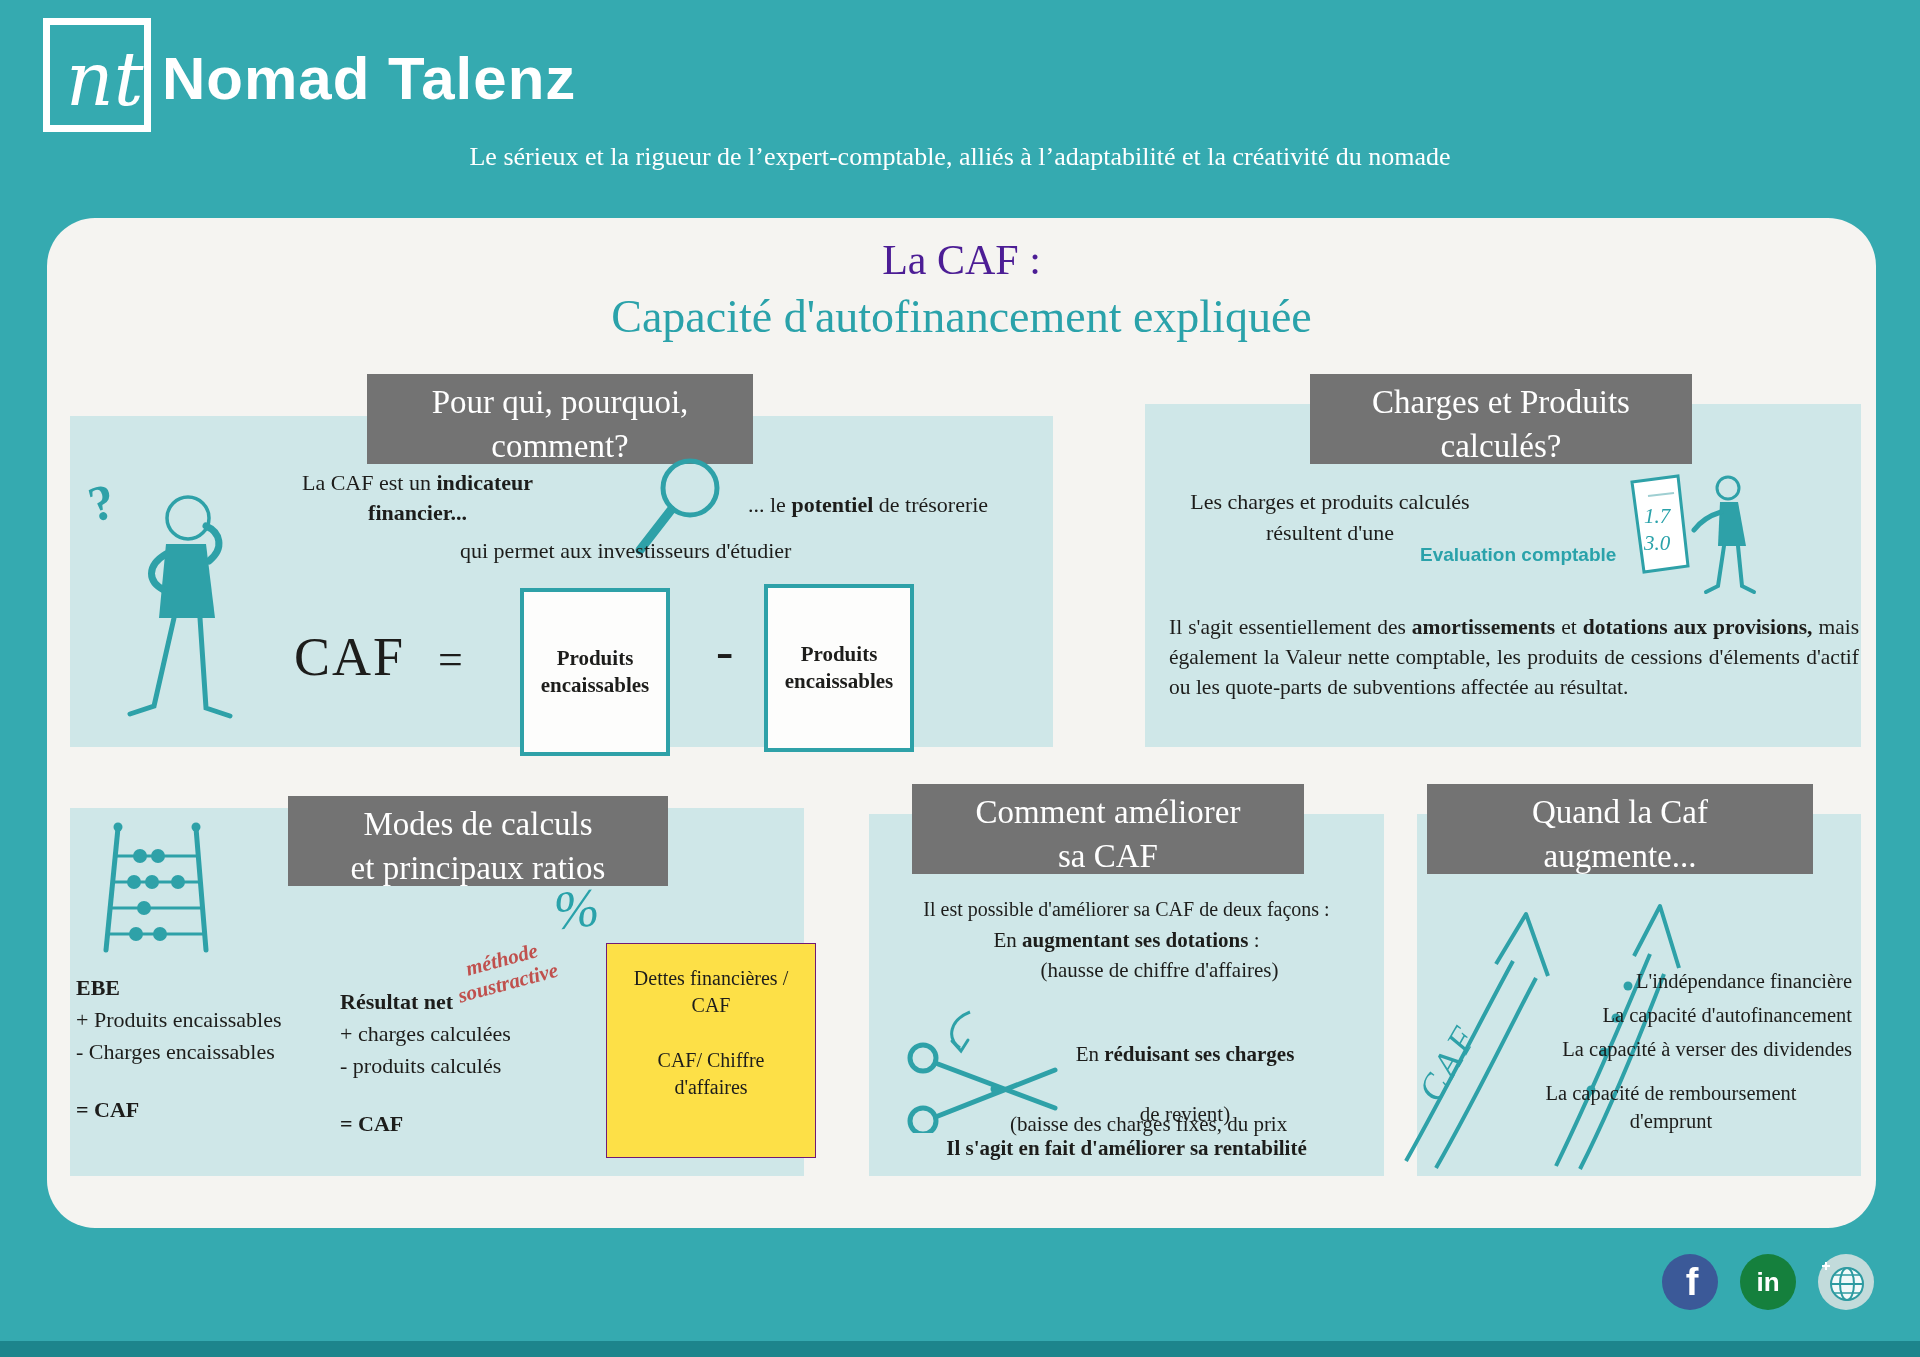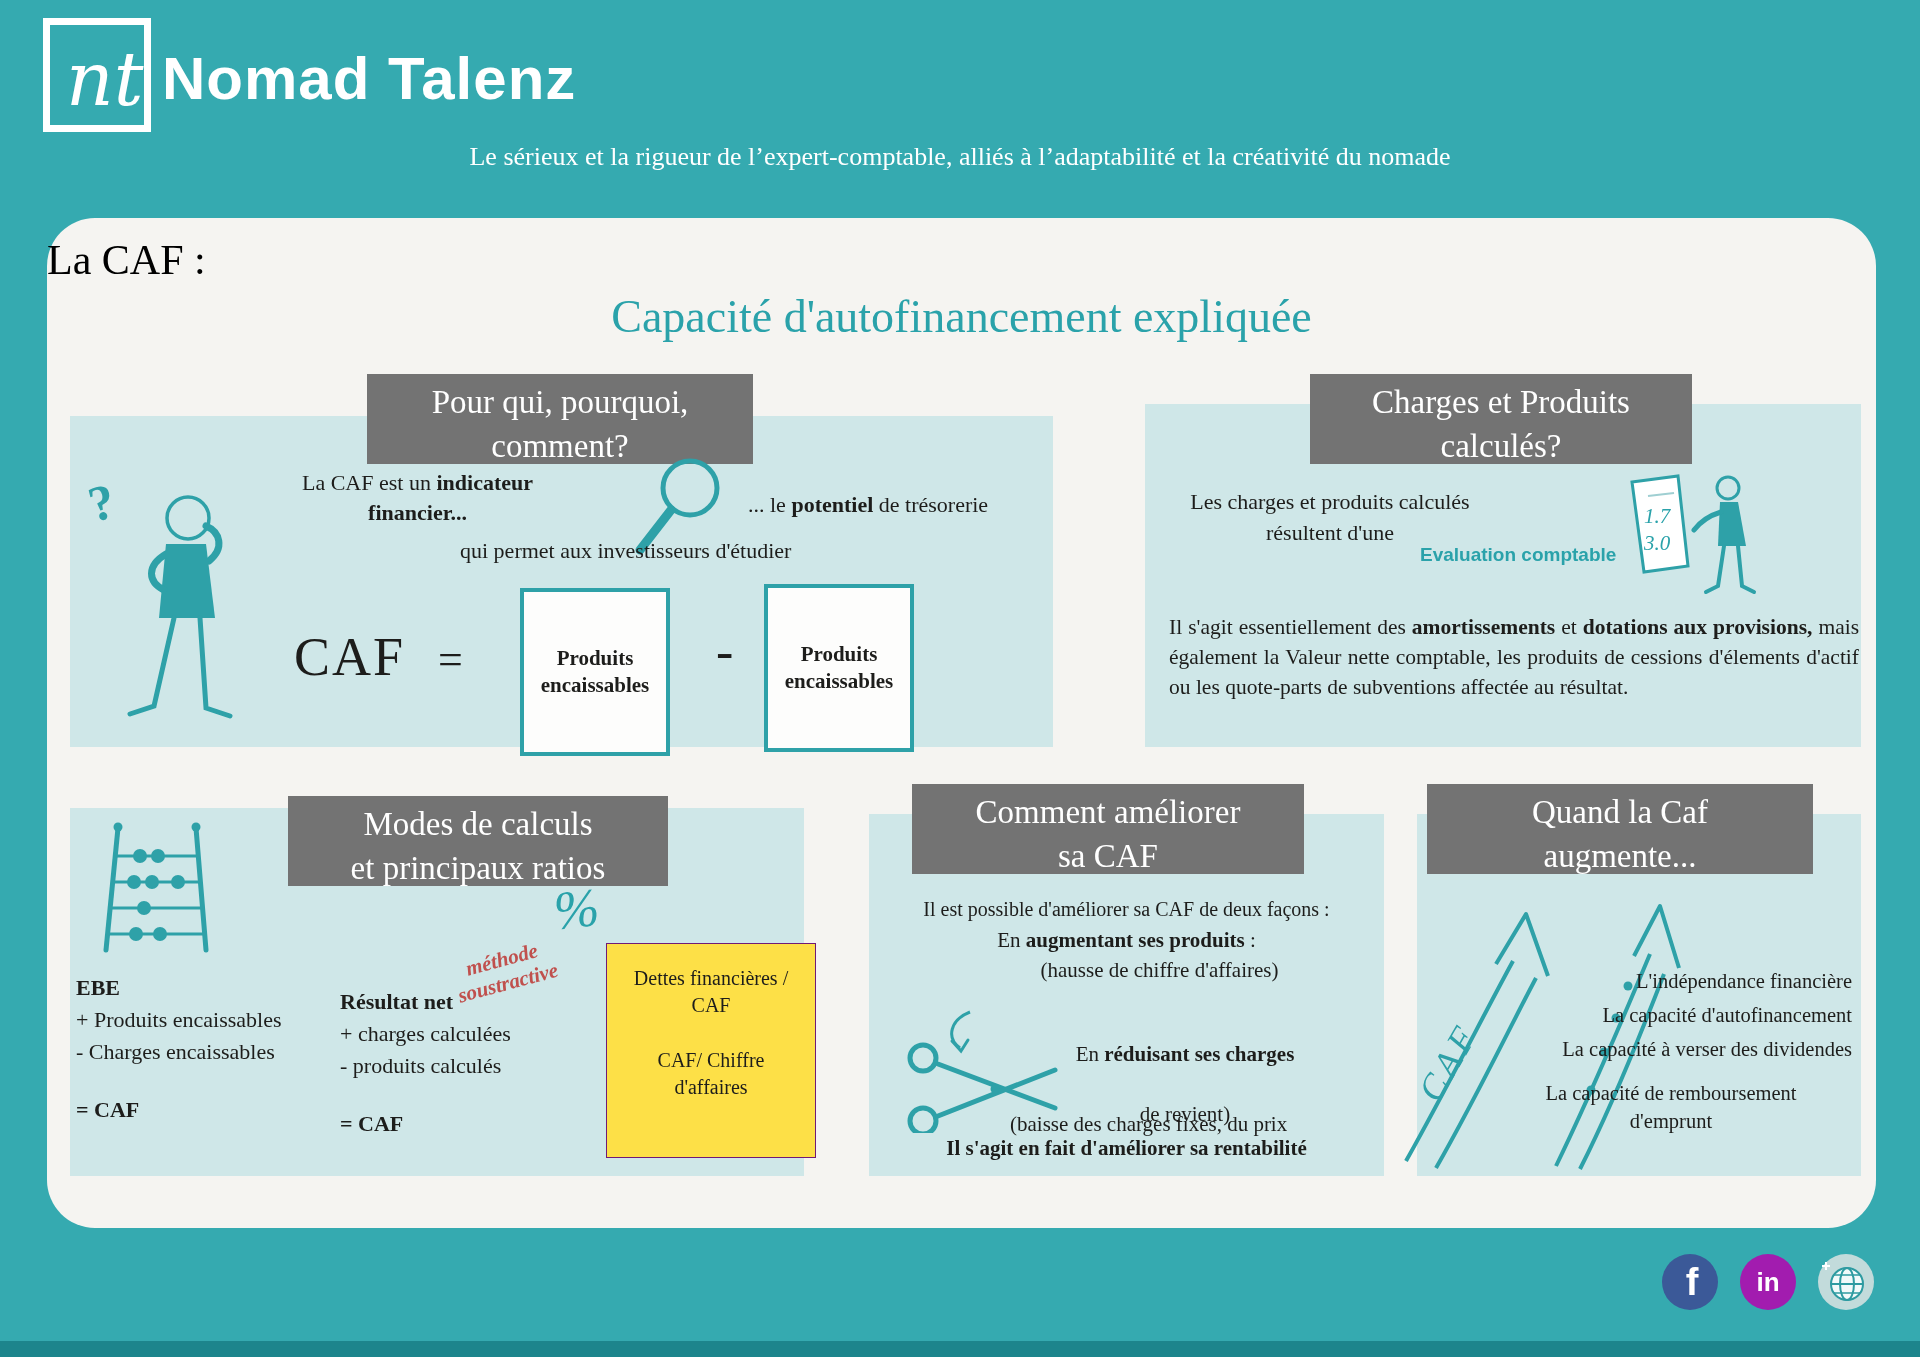--- a/index.html
+++ b/index.html
@@ -5,21 +5,21 @@
   html,body{margin:0;padding:0;background:#35aab0}
   .stage{position:relative;width:1920px;height:1357px;background:#35aab0;font-family:"Liberation Serif",serif;color:#1d1d1b;overflow:hidden}
   .el{position:absolute}
   .b{font-weight:bold}
   .card{left:47px;top:218px;width:1829px;height:1010px;background:#f5f4f1;border-radius:48px}
   .panel{background:#cfe7e8}
   .sec-head{background:#737373;color:#fff;text-align:center;font-size:33px;line-height:1.32;padding-top:7px;box-sizing:border-box}
   #logoBox{left:43px;top:18px;width:108px;height:114px;border:7px solid #fff;box-sizing:border-box}
   #brand{left:162px;top:44px;font-family:"Liberation Sans",sans-serif;font-weight:bold;font-size:60px;color:#fff;letter-spacing:1px}
   #tagline{left:0;top:142px;width:1920px;text-align:center;font-size:26px;color:#fff}
-  #title1{left:47px;top:236px;width:1829px;text-align:left;font-size:42px;color:#000000}
+  #title1{left:47px;top:236px;width:1829px;text-align:center;font-size:42px;color:#4c1d95}
   #title2{left:47px;top:290px;width:1829px;text-align:center;font-size:46px;color:#2aa2aa}
   #s1Panel{left:70px;top:416px;width:983px;height:331px}
   #s1Head{left:367px;top:374px;width:386px;height:90px}
   #personSvg{left:88px;top:466px;width:180px;height:270px}
   #whoIntro{left:280px;top:468px;width:275px;text-align:center;font-size:22px;line-height:1.35}
   #magnifier{left:630px;top:452px;width:100px;height:110px}
   #potential{left:748px;top:492px;font-size:22px}
   #investors{left:460px;top:538px;font-size:22px}
   #cafWord{left:294px;top:626px;font-size:54px;letter-spacing:2px}
   #eqSign{left:438px;top:634px;font-size:44px}
@@ -58,21 +58,21 @@
   #s5Panel{left:1417px;top:814px;width:444px;height:362px}
   #s5Head{left:1427px;top:784px;width:386px;height:90px}
   #arrowsSvg{left:1388px;top:866px;width:300px;height:305px}
   .incItem{text-align:right;font-size:20.5px}
   #inc0{left:1490px;top:970px;width:362px}
   #inc1{left:1490px;top:1004px;width:362px}
   #inc2{left:1490px;top:1038px;width:362px}
   #inc3{left:1518px;top:1080px;width:306px;text-align:center;line-height:1.35;font-size:20.5px}
   .social{width:56px;height:56px;border-radius:50%;display:flex;align-items:center;justify-content:center;color:#fff;font-family:"Liberation Sans",sans-serif;font-weight:bold;cursor:pointer}
   #fbIcon{left:1662px;top:1254px;background:#3b5998;font-size:38px;padding-left:4px;box-sizing:border-box}
-  #liIcon{left:1740px;top:1254px;background:#a21caf;font-size:26px}
+  #liIcon{left:1740px;top:1254px;background:#15803d;font-size:26px}
   #globeIcon{left:1818px;top:1254px;background:#c2dbdb}
   #bottomBar{left:0;top:1341px;width:1920px;height:16px;background:#1d858c}
 </style>
 </head>
 <body>
 
 <div class="stage">
 
   <div class="el" id="brand">Nomad Talenz</div>
   <div class="el" id="logoBox">
@@ -204,21 +204,21 @@
     <div>d'affaires</div>
   </div>
 
   <div class="el panel" id="s4Panel"></div>
   <div class="el sec-head" id="s4Head">
     <div>Comment améliorer</div>
     <div>sa CAF</div>
   </div>
   <div class="el" id="imp1">Il est possible d'améliorer sa CAF de deux façons :</div>
   <div class="el" id="imp2">
-    <span>En </span><span class="b">augmentant ses produits</span><span> :</span>
+    <span>En </span><span class="b">augmentant ses dotations</span><span> :</span>
   </div>
   <div class="el" id="imp3">(hausse de chiffre d'affaires)</div>
 
   <svg class="el" id="scissorsSvg" viewBox="0 0 165 125">
     <path d="M72,4 C52,12 48,30 62,40" fill="none" stroke="#2ea1a8" stroke-width="3"></path>
     <path d="M54,33 L63,43 L70,32" fill="none" stroke="#2ea1a8" stroke-width="3" stroke-linecap="round"></path>
     <line x1="40" y1="56" x2="157" y2="100" stroke="#2ea1a8" stroke-width="5" stroke-linecap="round"></line>
     <line x1="40" y1="108" x2="157" y2="62" stroke="#2ea1a8" stroke-width="5" stroke-linecap="round"></line>
     <circle cx="25" cy="50" r="13" fill="none" stroke="#2ea1a8" stroke-width="5"></circle>
     <circle cx="25" cy="113" r="13" fill="none" stroke="#2ea1a8" stroke-width="5"></circle>

